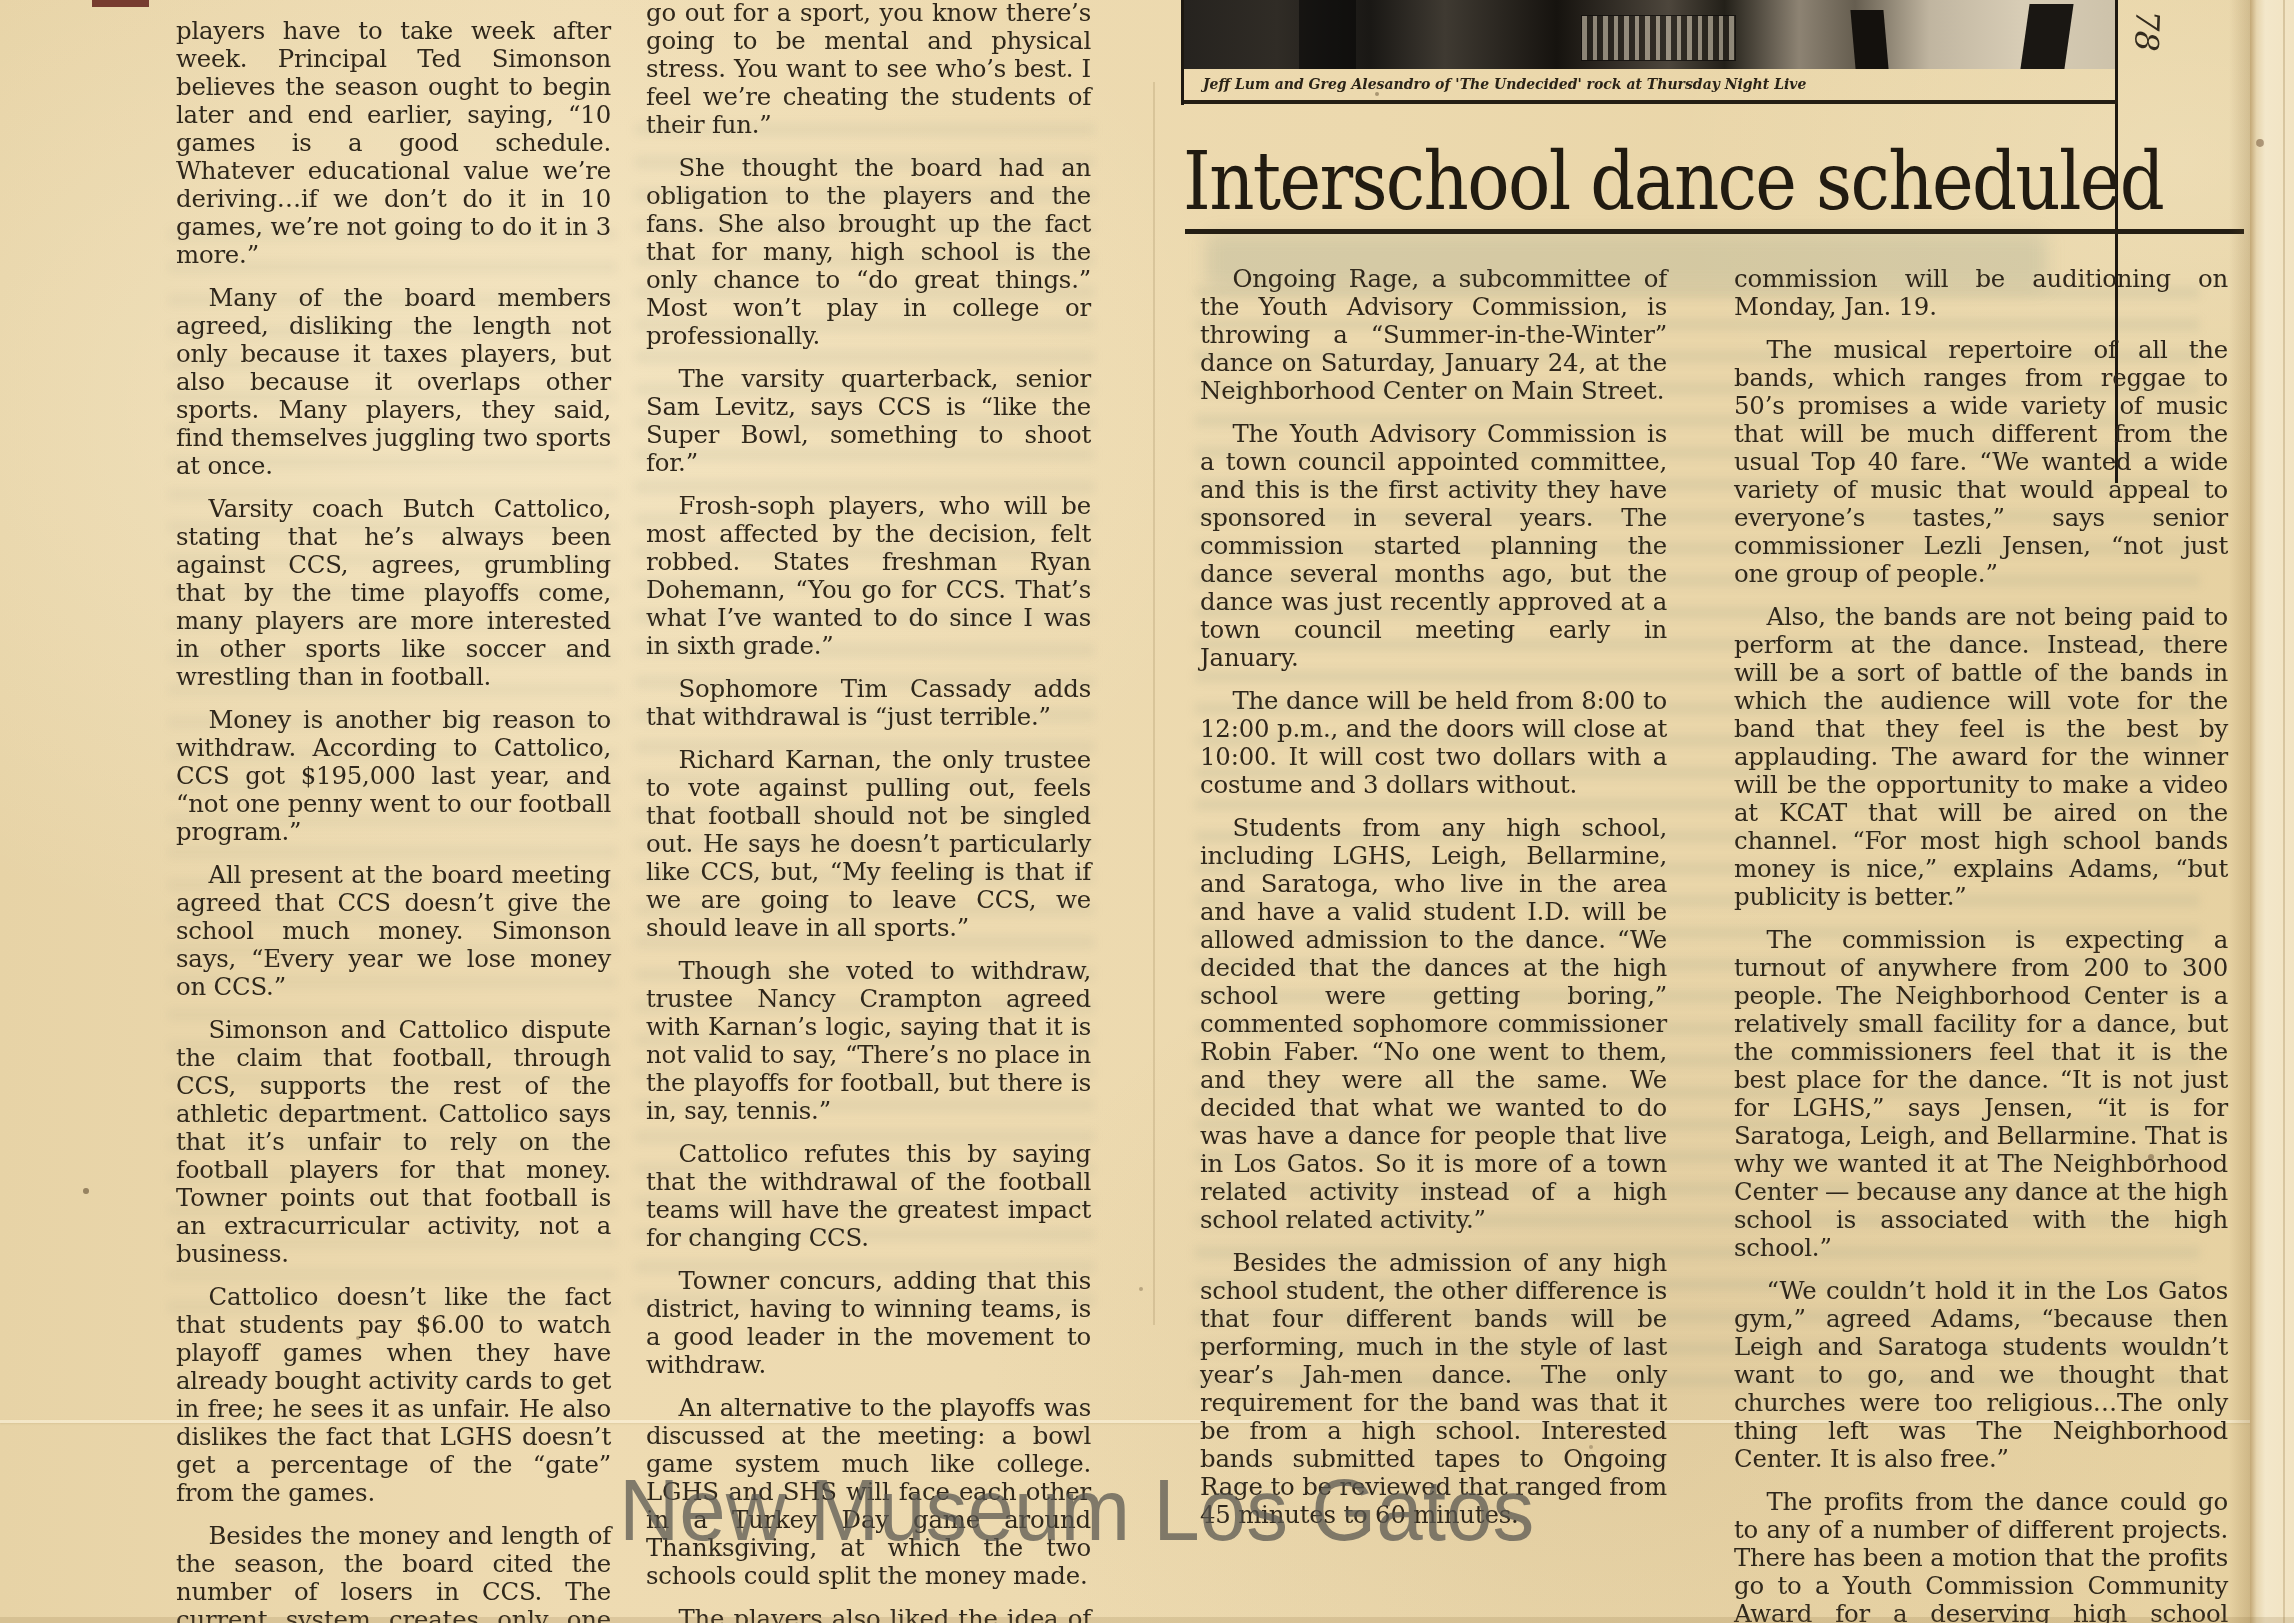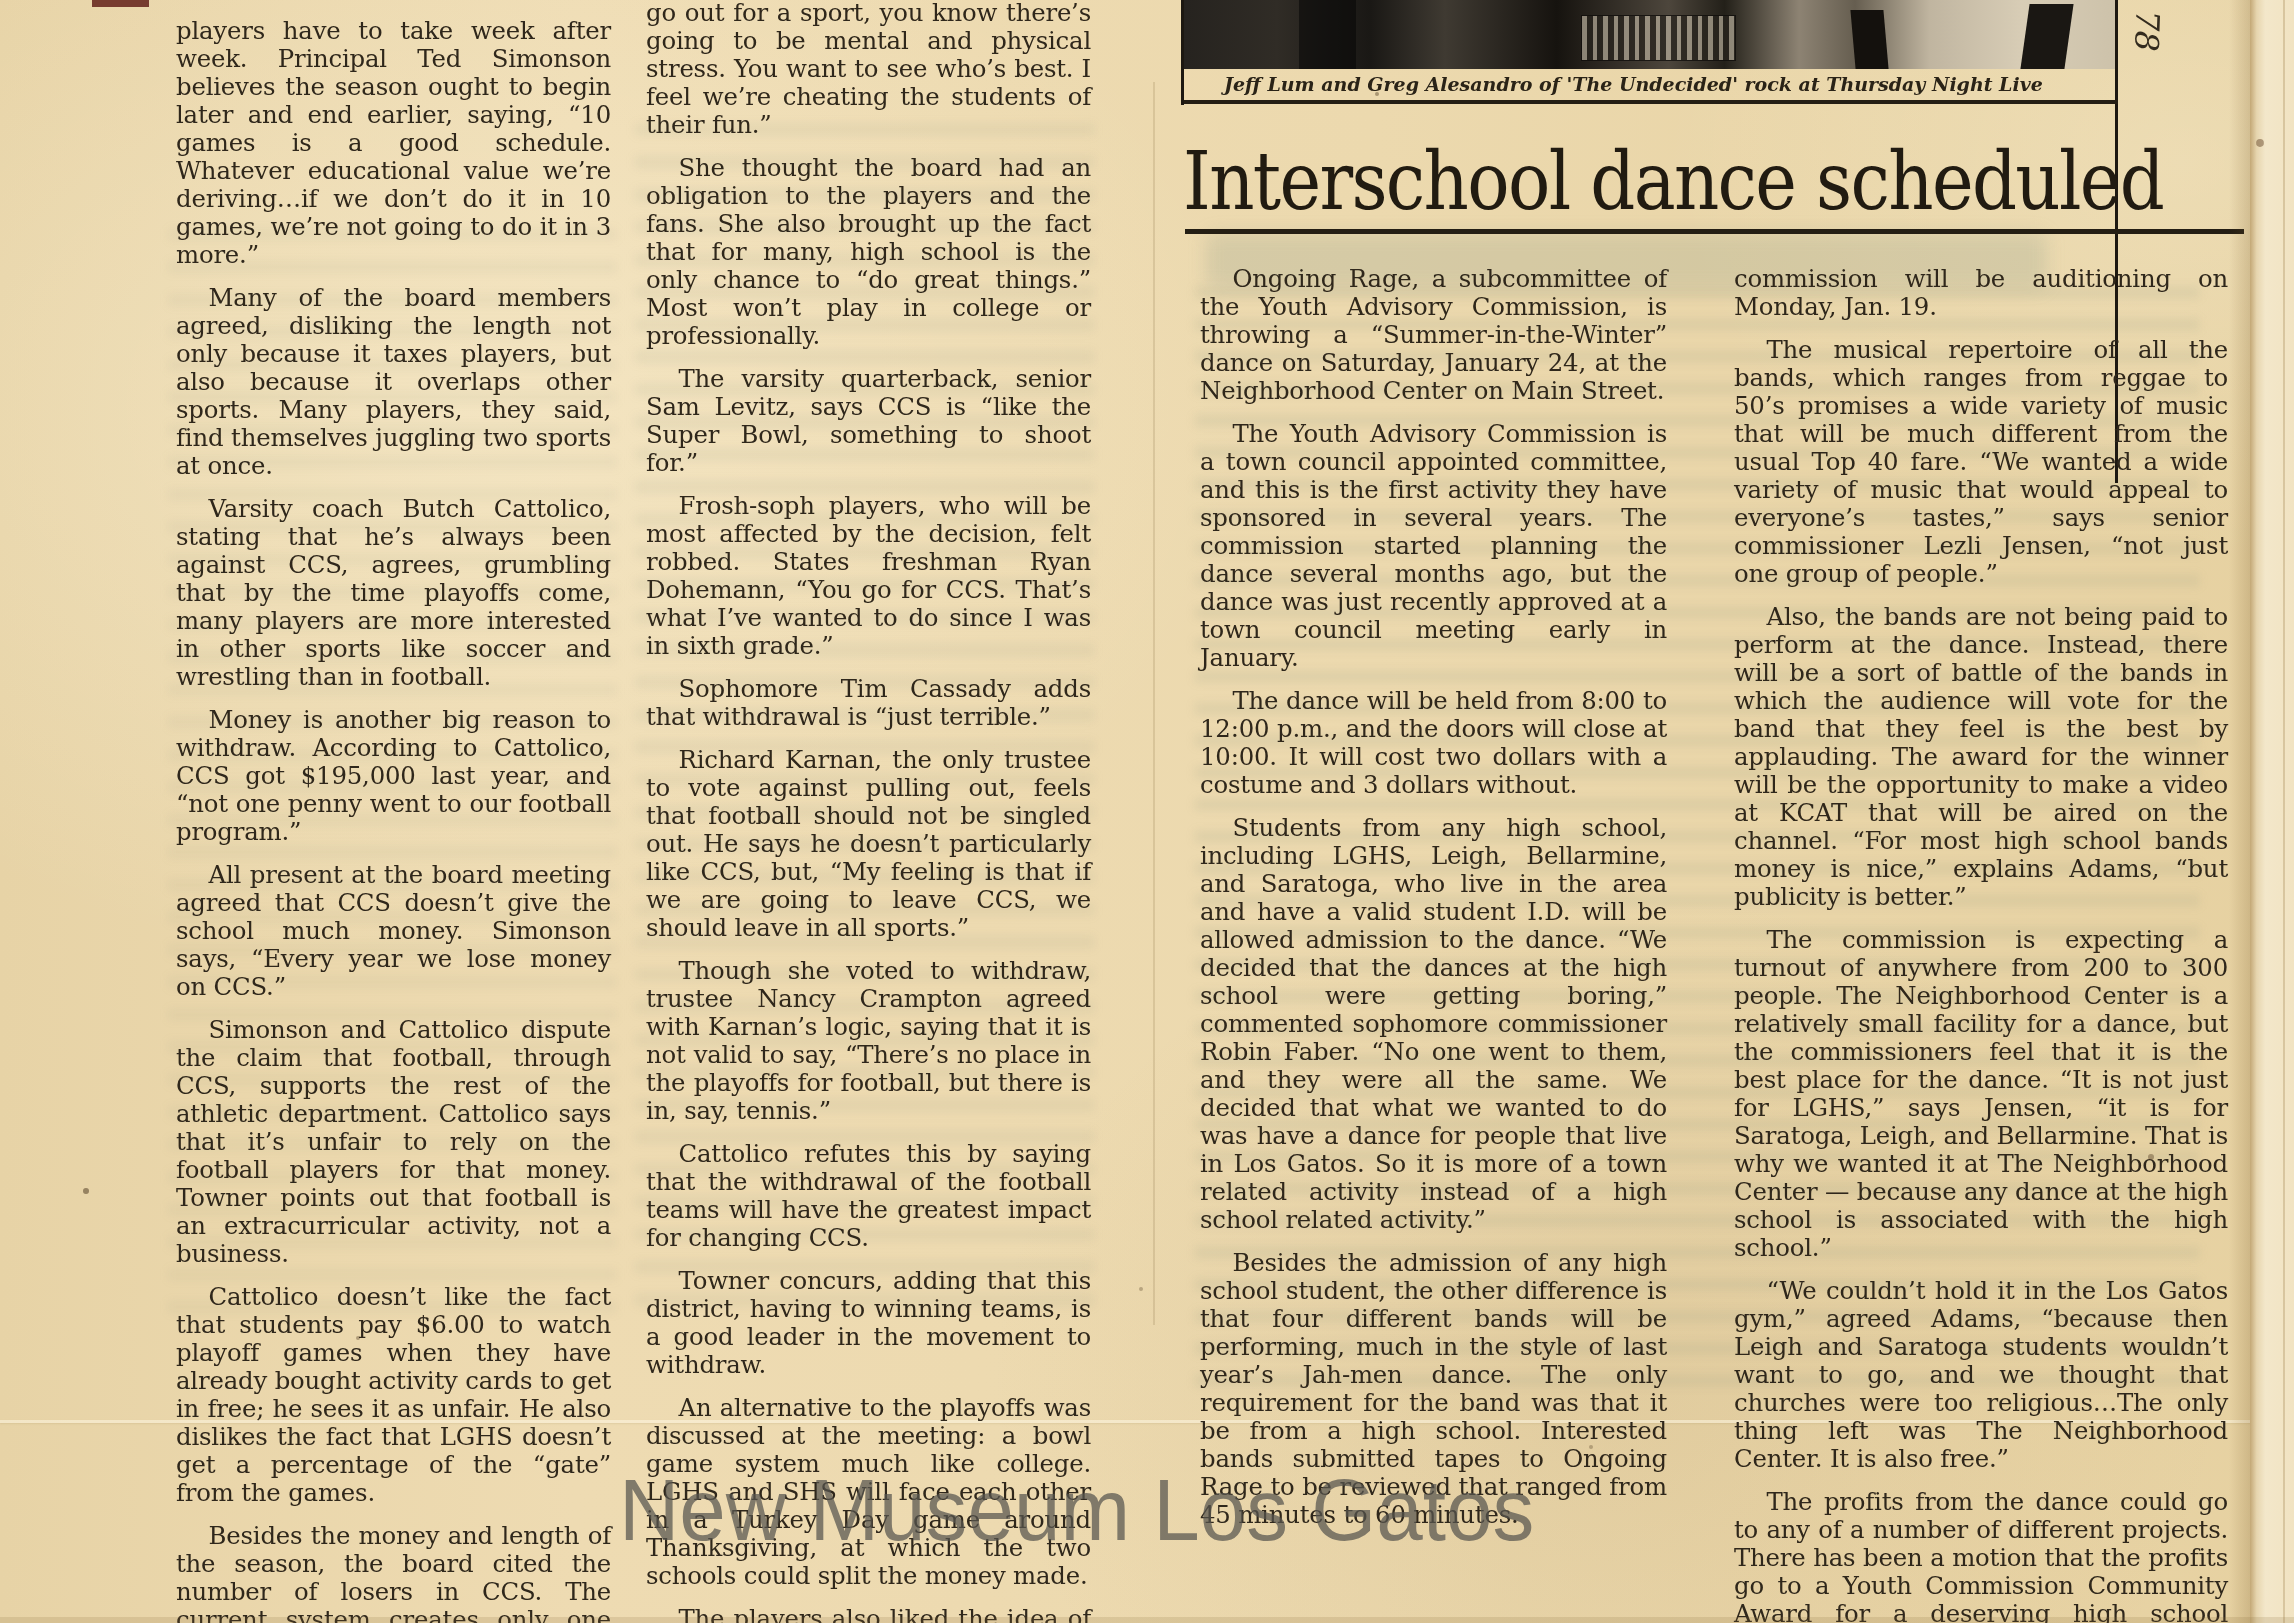--- a/index.html
+++ b/index.html
@@ -33,21 +33,21 @@
   #photo-box{position:absolute;left:1184px;top:0;width:932px;height:69px;
     background:linear-gradient(90deg,#26231f 0%,#302c26 10%,#1a1815 20%,#3f3a32 28%,#16130f 40%,#4d463c 52%,#232019 58%,#8d8373 66%,#665e50 72%,#c0b5a0 80%,#d8cdb6 90%,#cdc2aa 100%);}
   .amp{position:absolute;left:397px;top:15.3px;width:153px;height:44px;border:1.9px solid #0e0c0a;opacity:.75;
     background:repeating-linear-gradient(90deg,rgba(200,190,170,.85) 0 4.8px,rgba(40,36,30,.95) 4.8px 10.5px);}
   .photo-dark1{position:absolute;left:115px;top:0;width:57px;height:69px;background:rgba(5,5,5,.55);}
   .photo-fig{position:absolute;left:841px;top:3.8px;width:44px;height:65px;background:#1a1713;transform:skewX(-8deg);}
   .photo-fig2{position:absolute;left:669px;top:9.6px;width:32.5px;height:59px;background:#14110d;transform:skewX(5deg);}
   #photo-frame-left{position:absolute;left:1181px;top:0;width:2.9px;height:105px;background:#1d1811;}
   #photo-rule-right{position:absolute;left:2115px;top:0;width:2.9px;height:483px;background:#1d1811;}
   #photo-frame-bottom{position:absolute;left:1184px;top:100px;width:934px;height:3.8px;background:#241e14;}
-  #photo-caption{position:absolute;left:1203px;top:71px;width:908px;font-size:19px;line-height:27px;font-style:italic;font-weight:bold;color:#2a2317;margin-left:21px;}
+  #photo-caption{position:absolute;left:1203px;top:71px;width:908px;font-size:14px;line-height:27px;font-style:italic;font-weight:bold;color:#2a2317;}
 
   #watermark{position:absolute;left:619px;top:1464px;font-family:"Liberation Sans",sans-serif;font-size:88px;line-height:92px;color:#57554f;opacity:.72;transform:scaleX(.95);transform-origin:left top;white-space:nowrap;}
 
   #page-number{position:absolute;left:2126px;top:11.5px;font-size:32.5px;font-style:italic;color:#332b1e;transform:rotate(92deg);transform-origin:center;}
 
   #gutter-line{position:absolute;left:1153px;top:82px;width:1.9px;height:1243px;background:rgba(110,85,45,.16);}
   #crease-h{position:absolute;left:0;top:1420px;width:2256px;height:2.9px;background:rgba(255,250,232,.5);box-shadow:0 1px 1.9px rgba(120,95,50,.12);}
   #edge-shadow{position:absolute;left:2229px;top:0;width:21px;height:1623px;background:linear-gradient(90deg,rgba(120,90,40,0),rgba(120,90,40,.22));}
   #edge-strip{position:absolute;left:2250px;top:0;width:44px;height:1623px;background:linear-gradient(90deg,#c3a876 0,#e6d5ae 6.7px,#f3e7ca 15.3px,#f1e3c2 100%);}
   #edge-crease{position:absolute;left:2283px;top:0;width:1.9px;height:1623px;background:rgba(170,140,90,.35);}

